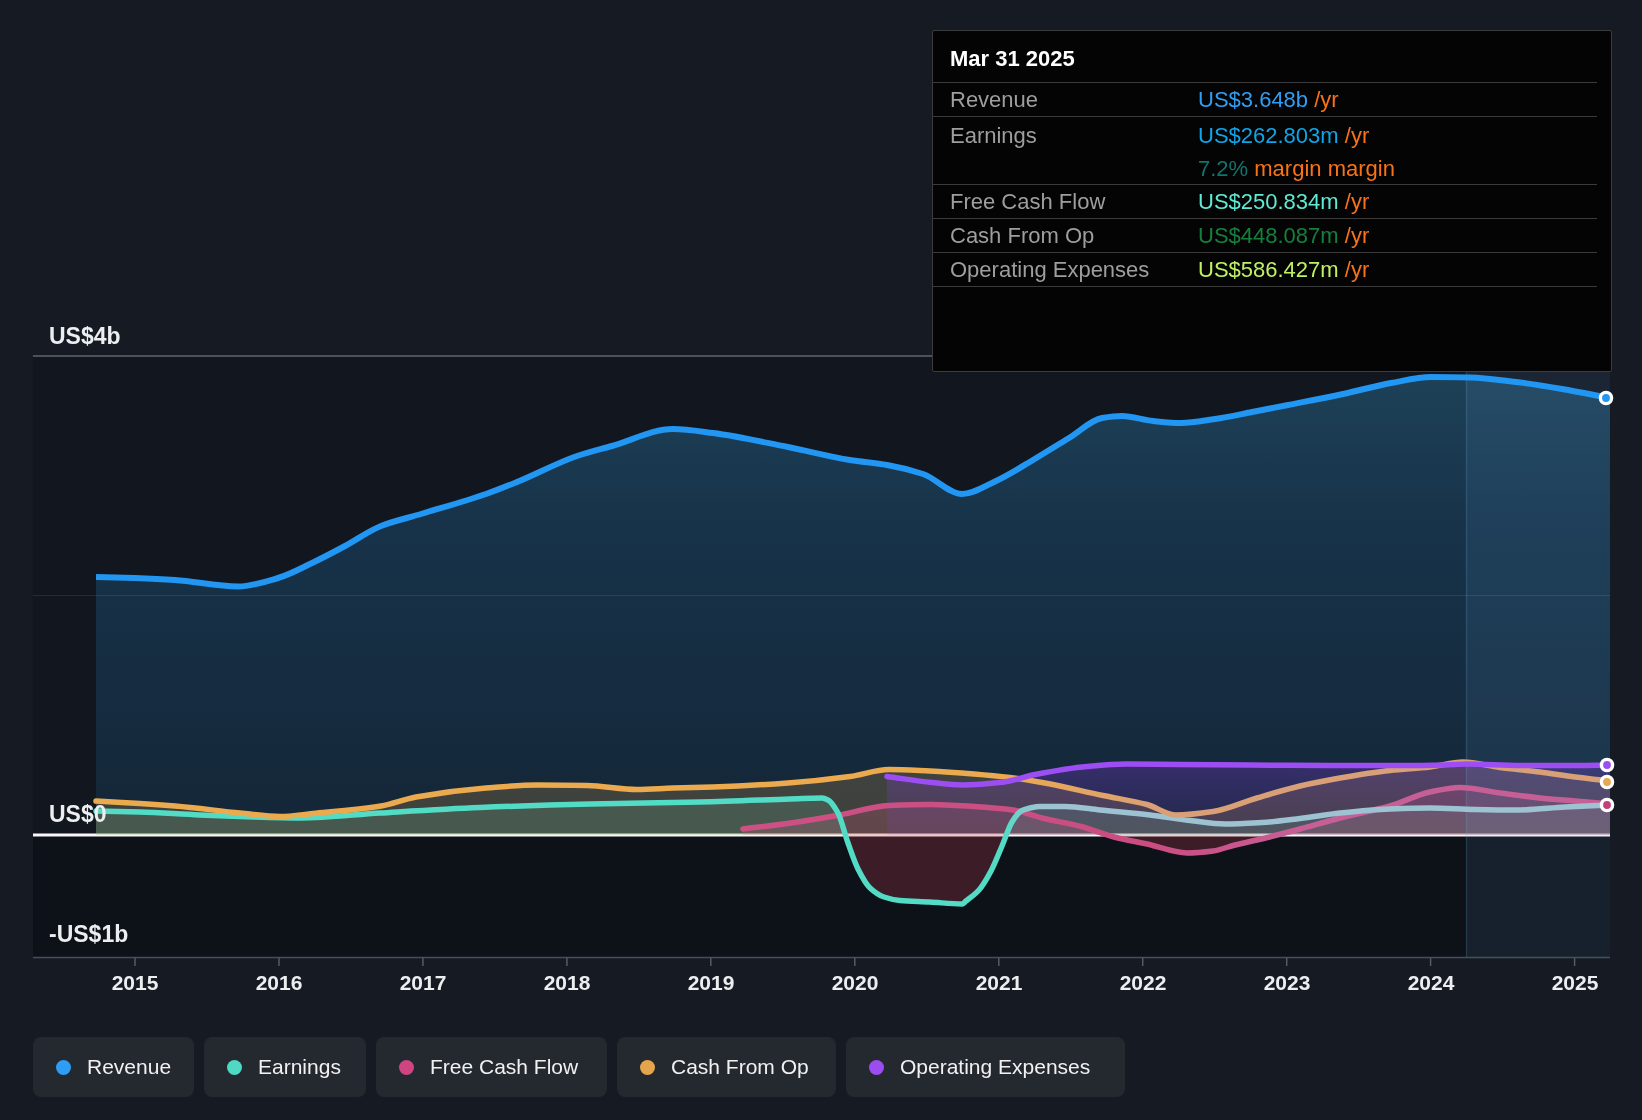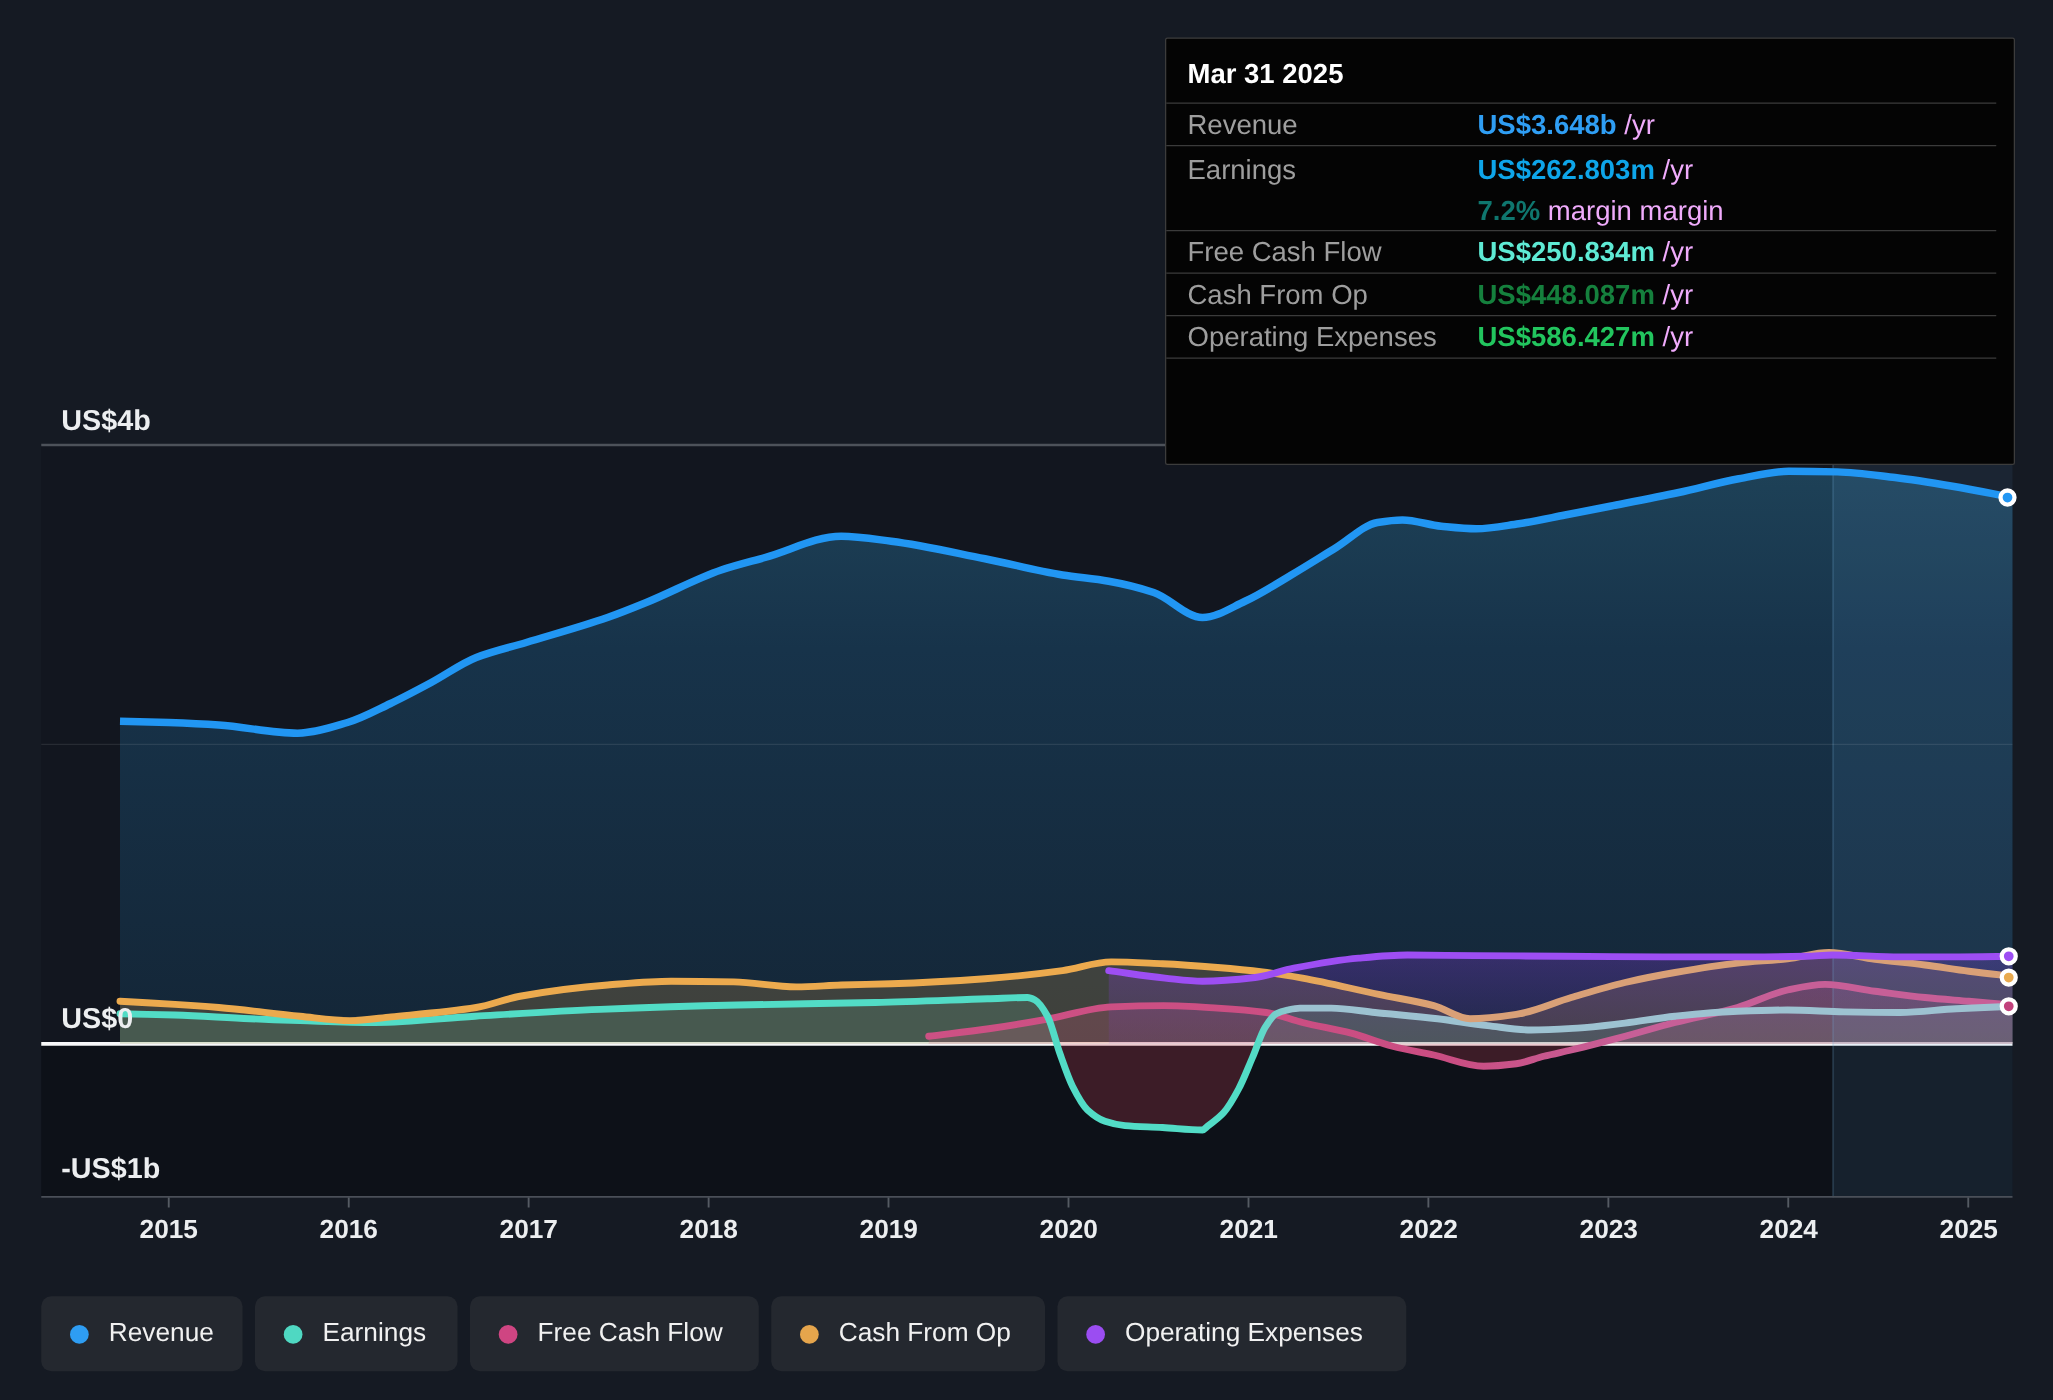--- a/index.html
+++ b/index.html
@@ -1,22 +1,22 @@
 <!DOCTYPE html>
 <html><head><meta charset="utf-8"><style>
 * { margin:0; padding:0; box-sizing:border-box; }
 body { width:1642px; height:1120px; background:#151a23; font-family:"Liberation Sans", sans-serif; position:relative; overflow:hidden; }
 #chart { position:absolute; left:0; top:0; }
 #tip { position:absolute; left:932px; top:30px; width:680px; height:342px; background:#040404; border:1px solid #3c3c3c; border-radius:2px; color:#9e9e9e; font-size:22px; }
 #tip .ttl { height:51px; padding:15px 0 0 17px; color:#fff; font-weight:bold; font-size:22px; }
 #tip .row { display:flex; border-top:1px solid #3b3b3b; margin:0 14px 0 0; padding-left:17px; align-items:center; height:34px; }
 #tip .row.dbl { height:68px; align-items:flex-start; }
 #tip .lab { width:232px; }
-#tip b { font-weight:bold; }
-#tip .yr { color:#f0abfc; font-weight:normal; }
+#tip b { font-weight:normal;margin-left:16px; }
+#tip .yr { color:#f97316; font-weight:normal; }
 .legend { position:absolute; top:1037px; left:33px; display:flex; gap:10px; }
 .lbtn { height:60px; background:#24282f; border-radius:8px; display:flex; align-items:center; padding-left:23px; color:#f1f1f1; font-size:21px; }
 .dot { width:15px; height:15px; border-radius:50%; margin-right:16px; flex:0 0 auto; }
 </style></head>
 <body>
 <div id="chart"><svg width="1642" height="1120" viewBox="0 0 1642 1120">
 <defs>
 <clipPath id="clipAbove">
           <rect x="0" y="0" width="1642" height="835"></rect>
         </clipPath>
@@ -121,21 +121,21 @@
   <div class="row">
       <span class="lab">Free Cash Flow</span>
       <span><b style="color:#5eead4">US$250.834m</b> <span class="yr">/yr</span></span>
     </div>
   <div class="row">
       <span class="lab">Cash From Op</span>
       <span><b style="color:#15803d">US$448.087m</b> <span class="yr">/yr</span></span>
     </div>
   <div class="row">
       <span class="lab">Operating Expenses</span>
-      <span><b style="color:#22c55e">US$586.427m</b> <span class="yr">/yr</span></span>
+      <span><b style="color:#bef264">US$586.427m</b> <span class="yr">/yr</span></span>
     </div>
   <div style="border-top:1px solid #3b3b3b; margin-right:14px; height:15px"></div>
 </div>
 <div class="legend">
   <div class="lbtn" style="width:161px"><span class="dot" style="background:#2e9df3"></span>Revenue</div>
   <div class="lbtn" style="width:162px"><span class="dot" style="background:#4fd8c2"></span>Earnings</div>
   <div class="lbtn" style="width:231px"><span class="dot" style="background:#cf4582"></span>Free Cash Flow</div>
   <div class="lbtn" style="width:219px"><span class="dot" style="background:#e5a54c"></span>Cash From Op</div>
   <div class="lbtn" style="width:279px"><span class="dot" style="background:#9b4df2"></span>Operating Expenses</div>
 </div>

